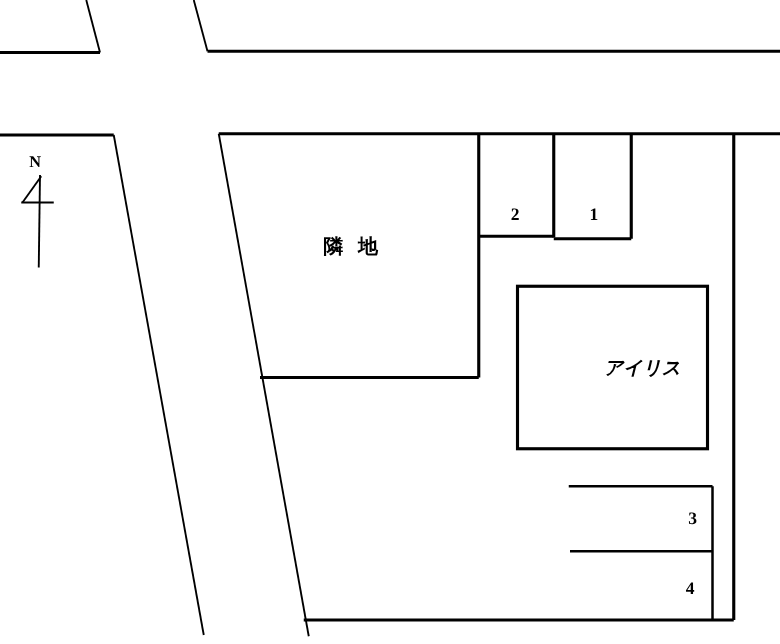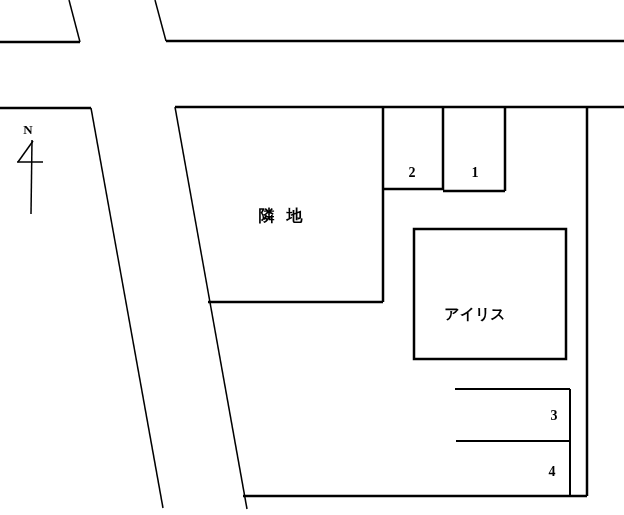--- a/index.html
+++ b/index.html
@@ -35,21 +35,20 @@
     color: #000000;
     white-space: pre;
     line-height: 1;
     user-select: none;
   }
   .label-cjk {
     font-family: "Liberation Sans", sans-serif;
     font-weight: bold;
     font-size: 16px;
     letter-spacing: 1px;
-    margin-top: 18px;
   }
   .label-building {
     font-size: 15px;
     letter-spacing: 0px;
   }
   .label-num {
     font-family: "Liberation Serif", serif;
     font-weight: bold;
     font-size: 14px;
   }
@@ -94,21 +93,21 @@
 
     <line class="w-thin" x1="32" y1="140" x2="31" y2="214"></line>
     <line class="w-thin" x1="33" y1="141" x2="18" y2="162"></line>
     <line class="w-thin" x1="17" y1="162" x2="43" y2="162"></line>
   </svg>
 
   <div class="label label-compass" style="left:28px; top:129px;">N</div>
 
   <div class="label label-cjk" style="left:281px; top:198px;">隣  地</div>
 
-  <div class="label label-cjk label-building" style="left:475px; top:295px;">アイリス</div>
+  <div class="label label-cjk label-building" style="left:514px; top:295px;font-style:italic;">アイリス</div>
 
   <div class="label label-num" style="left:475px; top:173px;">1</div>
 
   <div class="label label-num" style="left:412px; top:173px;">2</div>
 
   <div class="label label-num" style="left:554px; top:416px;">3</div>
 
   <div class="label label-num" style="left:552px; top:472px;">4</div>
 
 </div>

